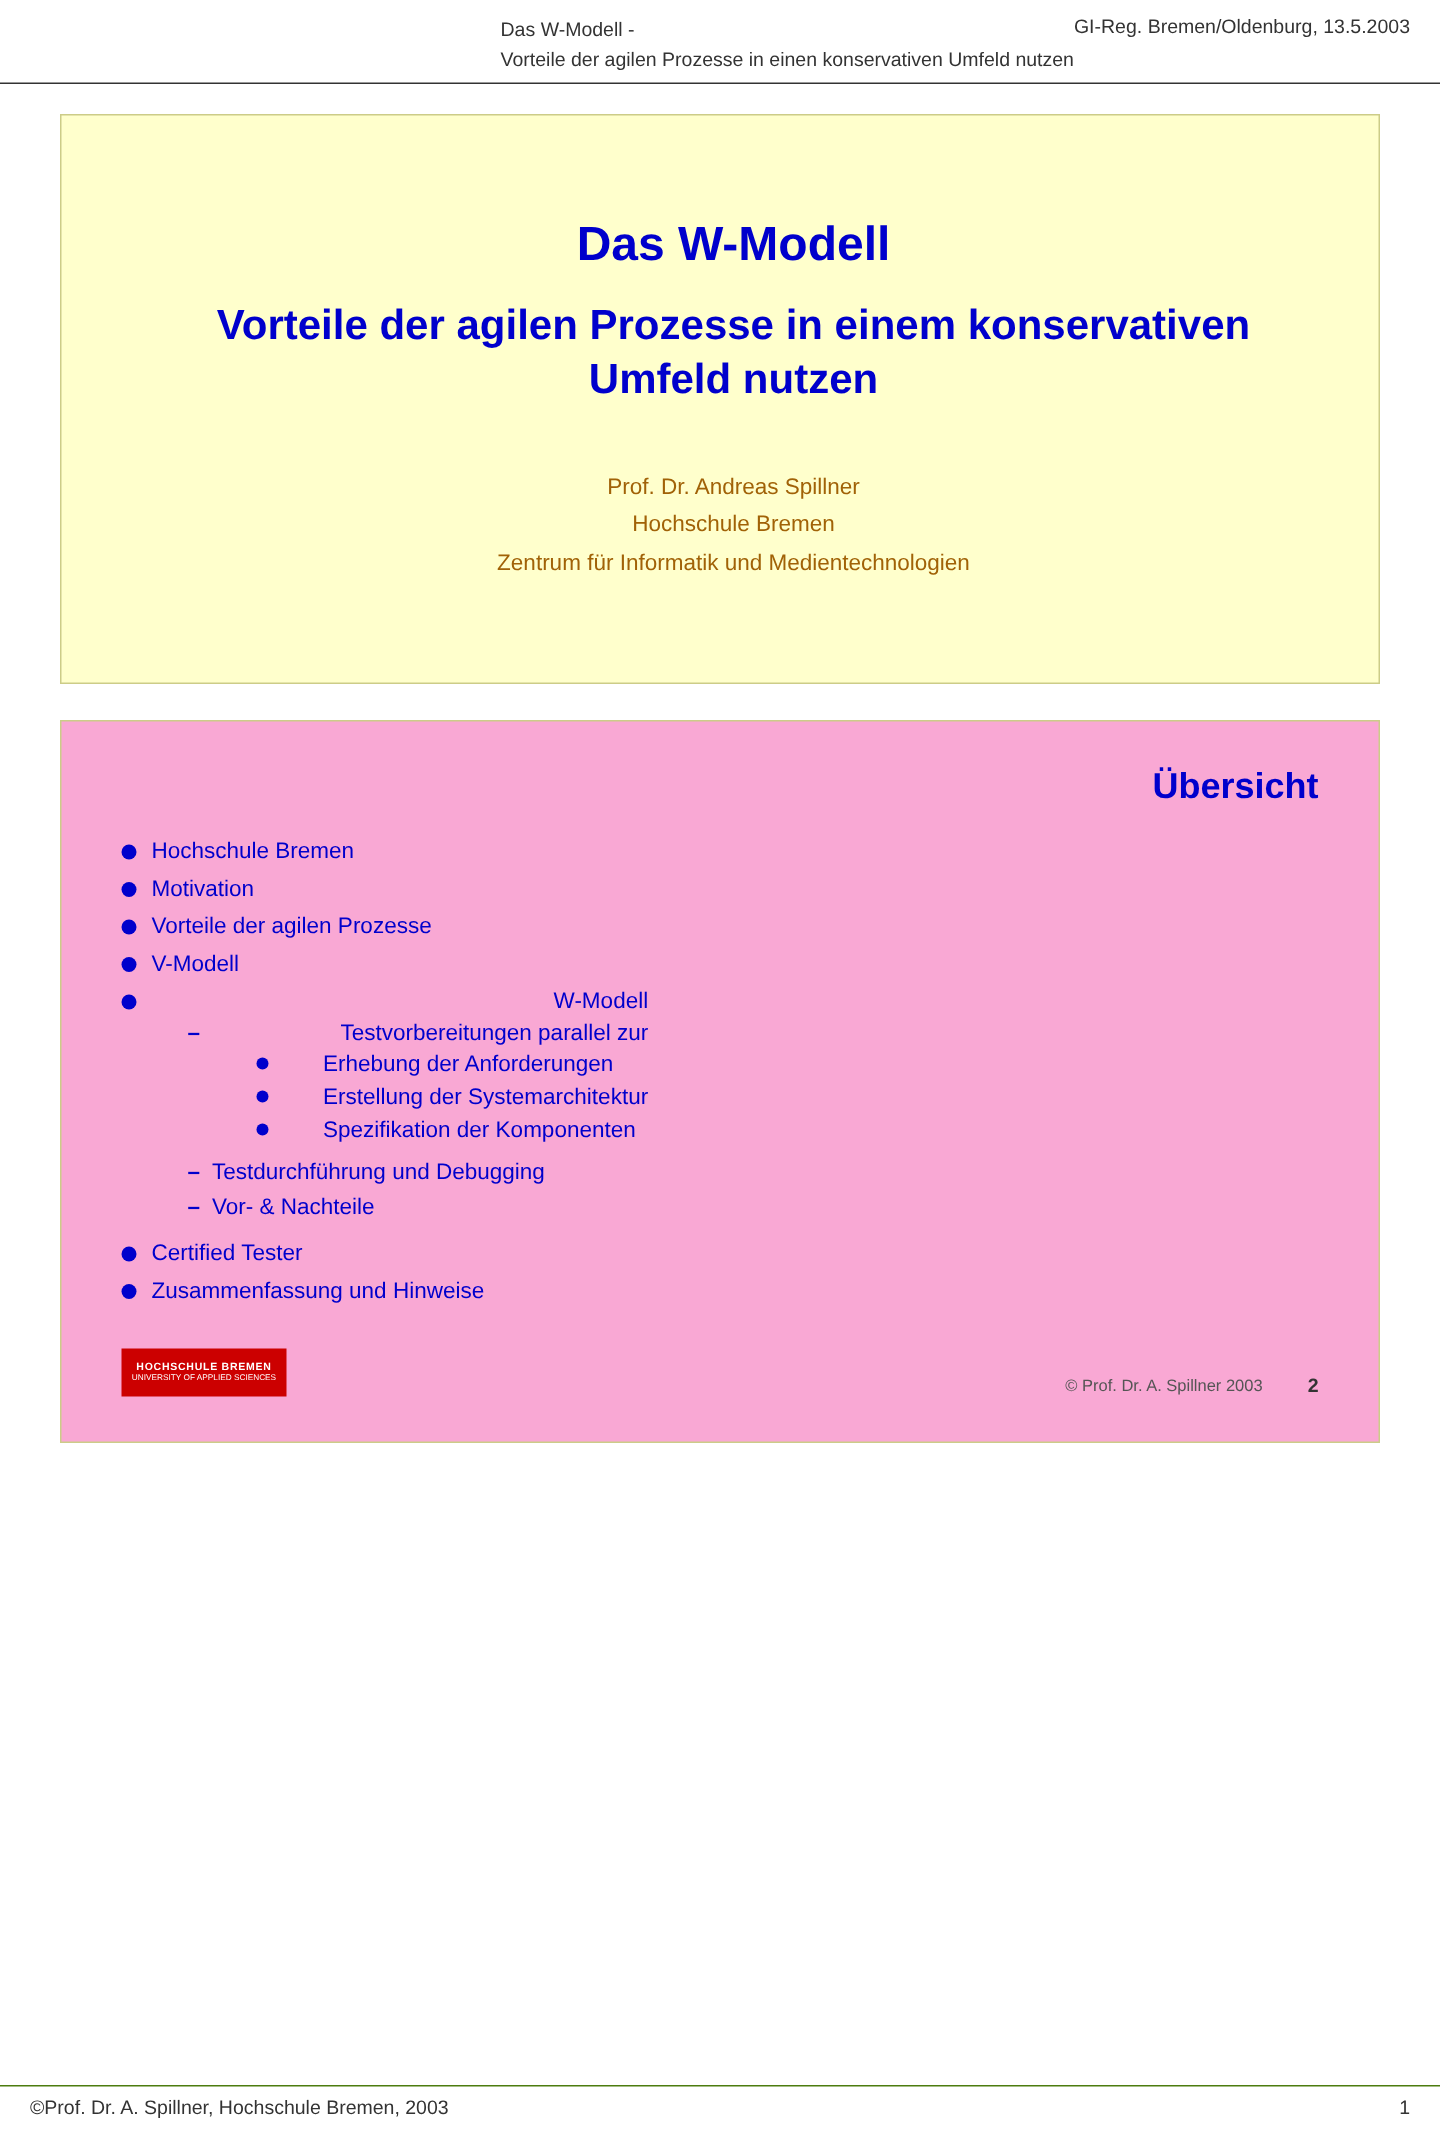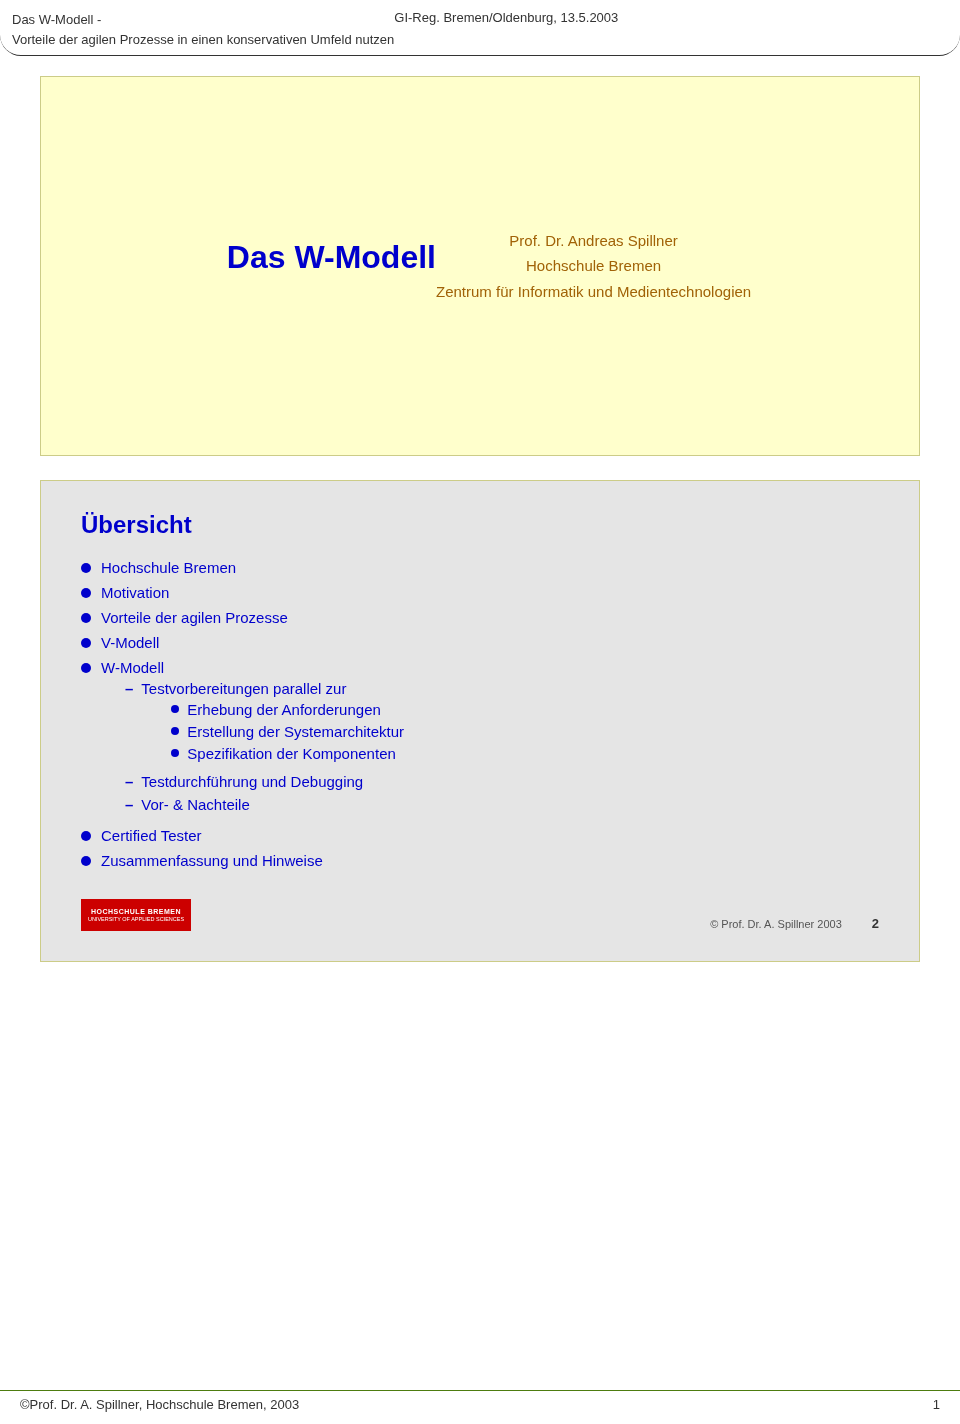--- a/index.html
+++ b/index.html
@@ -7,25 +7,24 @@
       width: 960px;
       min-height: 1424px;
       background: #ffffff;
       font-family: Arial, Helvetica, sans-serif;
       position: relative;
     }
 
     
     .header {
       display: flex;
-      justify-content: flex-start;
+      justify-content: flex-end;
       align-items: flex-start;
-      padding: 10px 20px 6px 12px;
+      padding: 10px 20px 6px 36px;
       border-bottom: 1px solid #333;
-      border-radius: 21px;
     }
     .header-left {
       font-size: 13px;
       color: #333;
       line-height: 1.5;
     }
     .header-right {
       font-size: 13px;
       color: #333;
       white-space: nowrap;
@@ -38,21 +37,21 @@
 
     
     .title-box {
       background: #ffffcc;
       border: 1px solid #cccc88;
       padding: 40px 50px 40px 68px;
       margin-bottom: 24px;
       text-align: center;
       min-height: 380px;
       display: flex;
-      flex-direction: row;
+      flex-direction: column;
       justify-content: center;
       align-items: center;
     }
     .title-main {
       font-size: 32px;
       font-weight: bold;
       color: #0000cc;
       margin-bottom: 18px;
     }
     .title-sub {
@@ -64,24 +63,25 @@
     }
     .title-author {
       font-size: 15px;
       color: #a16207;
       line-height: 1.7;
       text-align: center;
     }
 
     
     .overview-box {
-      background: #e5e5e5;
+      background: #f9a8d4;
       border: 1px solid #cccc88;
       padding: 30px 40px 30px 40px;
       margin-bottom: 24px;
+      text-align: right;
     }
     .overview-title {
       font-size: 24px;
       font-weight: bold;
       color: #0000cc;
       margin-bottom: 20px;
     }
     .overview-list {
       list-style: none;
       padding: 0;
@@ -137,20 +137,21 @@
       list-style: none;
       padding-left: 30px;
       margin-top: 4px;
     }
     .subsub-list > li {
       display: flex;
       align-items: flex-start;
       margin-bottom: 5px;
       font-size: 15px;
       color: #0000cc;
+      gap: 28px;
     }
 
     
     .footer-logo {
       margin-top: 10px;
       display: flex;
       align-items: center;
     }
     .logo-box {
       width: 110px;
@@ -201,20 +202,21 @@
     <div>Das W-Modell -</div>
     <div>Vorteile der agilen Prozesse in einen konservativen Umfeld nutzen</div>
   </div>
   <div class="header-right">GI-Reg. Bremen/Oldenburg, 13.5.2003</div>
 </div>
 
 <div class="main">
 
   <div class="title-box">
     <div class="title-main">Das W-Modell</div>
+    <div class="title-sub">Vorteile der agilen Prozesse in einem konservativen Umfeld nutzen</div>
     <div class="title-author">
       <div>Prof. Dr. Andreas Spillner</div>
       <div>Hochschule Bremen</div>
       <div>Zentrum für Informatik und Medientechnologien</div>
     </div>
   </div>
 
   <div class="overview-box">
     <div class="overview-title">Übersicht</div>
     <ul class="overview-list">

